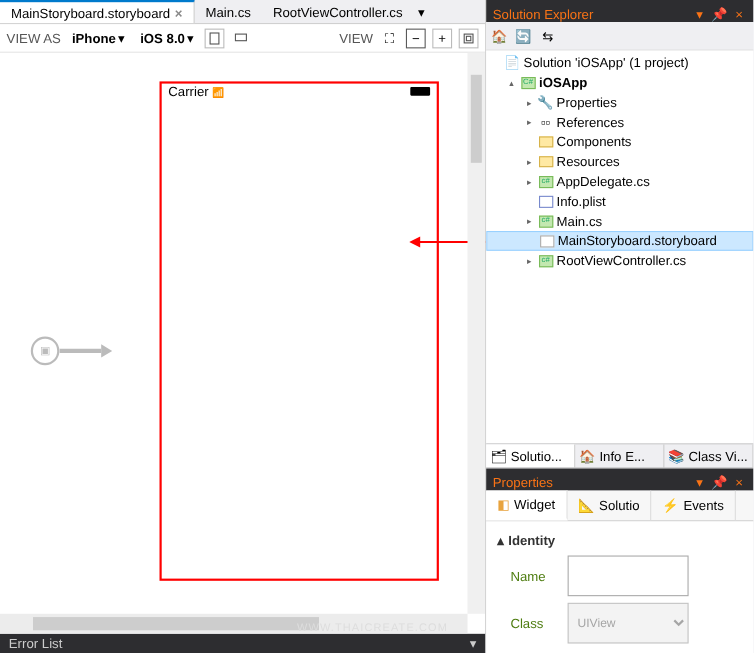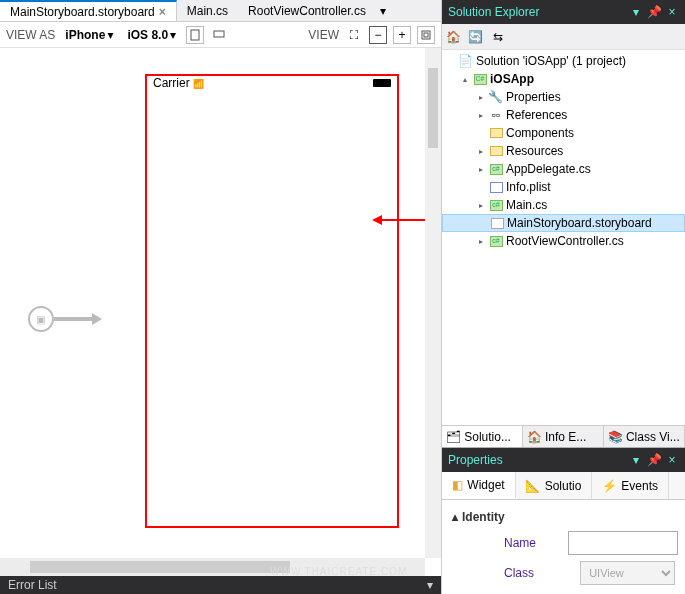--- a/index.html
+++ b/index.html
@@ -38,21 +38,21 @@
 .vscroll .thumb { width: 10px; height: 80px; background: #cdcdcd; margin-top: 20px; }
 .hscroll { position: absolute; left: 0; right: 16px; bottom: 0; height: 18px; background: #ececec; display: flex; align-items: center; }
 .hscroll .thumb { width: 260px; height: 12px; background: #cdcdcd; margin-left: 30px; }
 
 
 .error-list { height: 18px; background: #2d2d30; color: #ccc; display: flex; align-items: center; padding: 0 8px; }
 .error-list .spacer { flex: 1; }
 .error-list .drop { color: #ccc; }
 
 
-.panel-header { height: 20px; background: #2d2d30; color: #5eead4; display: flex; align-items: center; padding: 12px 6px; gap: 4px; }
+.panel-header { height: 20px; background: #2d2d30; color: #f97316; display: flex; align-items: flex-end; padding: 0 6px; gap: 4px; }
 .panel-header .spacer { flex: 1; }
 .panel-header .icon { width: 14px; text-align: center; cursor: pointer; }
 .se-tools { height: 26px; background: #efeff2; display: flex; align-items: center; padding: 0 4px; gap: 6px; border-bottom: 1px solid #e0e0e0; }
 .se-tool { width: 16px; height: 16px; display: flex; align-items: center; justify-content: center; }
 
 .tree { flex: 1; background: #fff; overflow: auto; padding: 2px 0; }
 .tree-row { display: flex; align-items: center; height: 18px; padding-left: 4px; gap: 2px; cursor: pointer; white-space: nowrap; }
 .tree-row.selected { background: #cce8ff; border: 1px solid #99d1ff; height: 18px; }
 .expander { width: 10px; display: inline-flex; justify-content: center; color: #666; font-size: 8px; }
 .node-icon { width: 16px; height: 14px; display: inline-flex; align-items: center; justify-content: center; }
@@ -69,22 +69,22 @@
 .bottom-tab.active { background: #fff; }
 
 
 .props-panel { display: flex; flex-direction: column; border-top: 1px solid #b0b0b0; }
 .props-tabs { height: 28px; background: #f7f7f7; border-bottom: 1px solid #ccc; display: flex; }
 .props-tab { padding: 5px 10px; display: flex; align-items: center; gap: 4px; border-right: 1px solid #ddd; cursor: pointer; }
 .props-tab.active { background: #fff; border-bottom: 2px solid #fff; }
 .props-body { background: #fff; padding: 6px 10px; }
 .sect-hdr { display: flex; align-items: center; gap: 4px; font-weight: 600; color: #333; padding: 4px 0; }
 .prop-row { display: flex; align-items: center; padding: 3px 0 3px 12px; }
-.prop-row label { width: 52px; color: #4c1d95; margin-left: 40px; }
-.prop-row input, .prop-row select { width: 110px; height: 24px; border: 1px solid #aaa; padding: 0 4px; font-size: 11px; margin-left: 32px; }
+.prop-row label { width: 52px; color: #4d7c0f; }
+.prop-row input, .prop-row select { width: 110px; height: 37px; border: 1px solid #aaa; padding: 0 4px; font-size: 11px; }
 .watermark { position: absolute; left: 270px; top: 566px; color: #ddd; font-size: 10px; letter-spacing: 1px; pointer-events:none; }
 </style>
 </head>
 <body>
 
 <div class="left-col">
   <div class="editor-tabs">
     <div class="editor-tab active">
       <span>MainStoryboard.storyboard</span>
       <span class="close">×</span>

